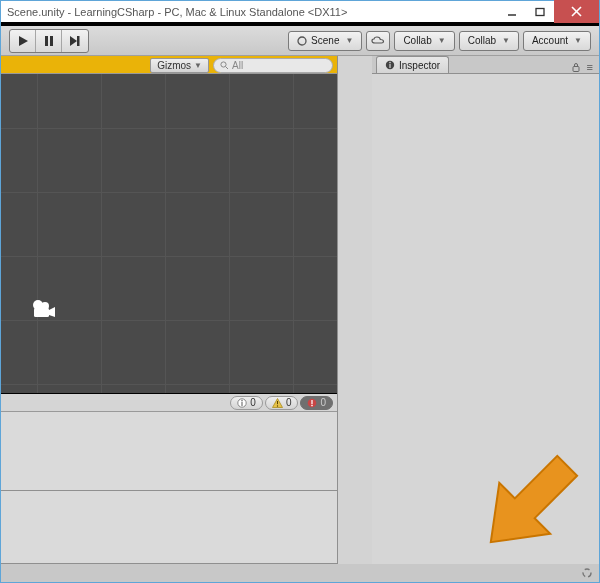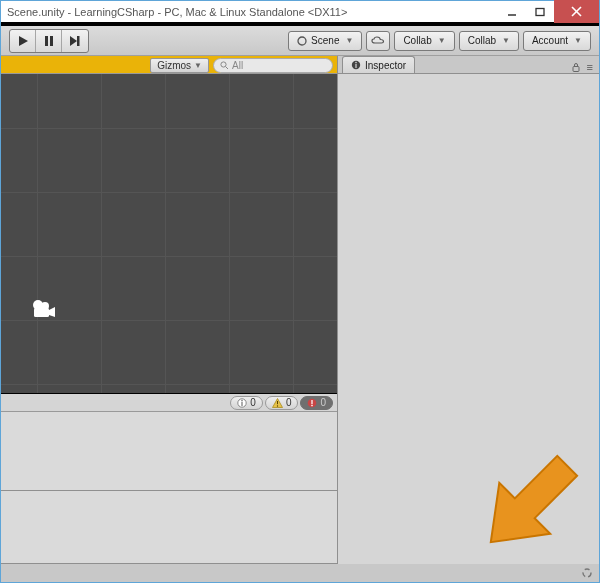--- a/index.html
+++ b/index.html
@@ -37,21 +37,21 @@
 
   .lower-toolbar { height:18px; background:#d5d5d5; border-bottom:1px solid #999; display:flex; align-items:center; justify-content:flex-end; gap:2px; padding:0 4px; font-size:10px; }
   .stat-chip { height:14px; border:1px solid #9a9a9a; border-radius:8px; background: linear-gradient(#eee,#d4d4d4); padding:0 6px; display:flex; align-items:center; gap:3px; font-size:10px; color:#333; cursor:pointer; }
   .stat-chip.dark { background:#6f6f6f; border-color:#6f6f6f; color:#ccc; }
 
   .console-area { flex:1; background:#dadada; border-bottom:1px solid #8f8f8f; position:relative; }
   .separator { height:1px; background:#8f8f8f; margin-top:78px; }
 
   .statusbar { height:18px; background:#c8c8c8; display:flex; align-items:center; justify-content:flex-end; padding:0 6px; font-size:10px; color:#555; }
 
-  .right-col { width:262px; background:#d3d3d3; border-left:1px solid #8f8f8f; display:flex; flex-direction:column; }
+  .right-col { width:262px; background:#d3d3d3; border-left:1px solid #8f8f8f; display:flex; flex-direction:column;padding-left:34px; }
   .tabrow { height:18px; display:flex; align-items:flex-end; padding-left:4px; gap:3px; background:#c8c8c8; border-bottom:1px solid #8f8f8f; }
   .tab { height:17px; padding:0 8px; font-size:10px; color:#222; background:linear-gradient(#e7e7e7,#d5d5d5); border:1px solid #8f8f8f; border-bottom:none; border-radius:3px 3px 0 0; display:flex; align-items:center; gap:4px; cursor:pointer; }
   .lock-area { margin-left:auto; padding:0 4px; display:flex; align-items:center; gap:4px; }
   .lock-ic { width:10px; height:10px; cursor:pointer; color:#555; }
   .righticon { font-size:11px; color:#555; cursor:pointer; padding:0 2px; }
 
   .inspector-body { flex:1; background:#d6d6d6; }
 
   .arrow-overlay { position:absolute; left:455px; top:426px; pointer-events:none; }
 

